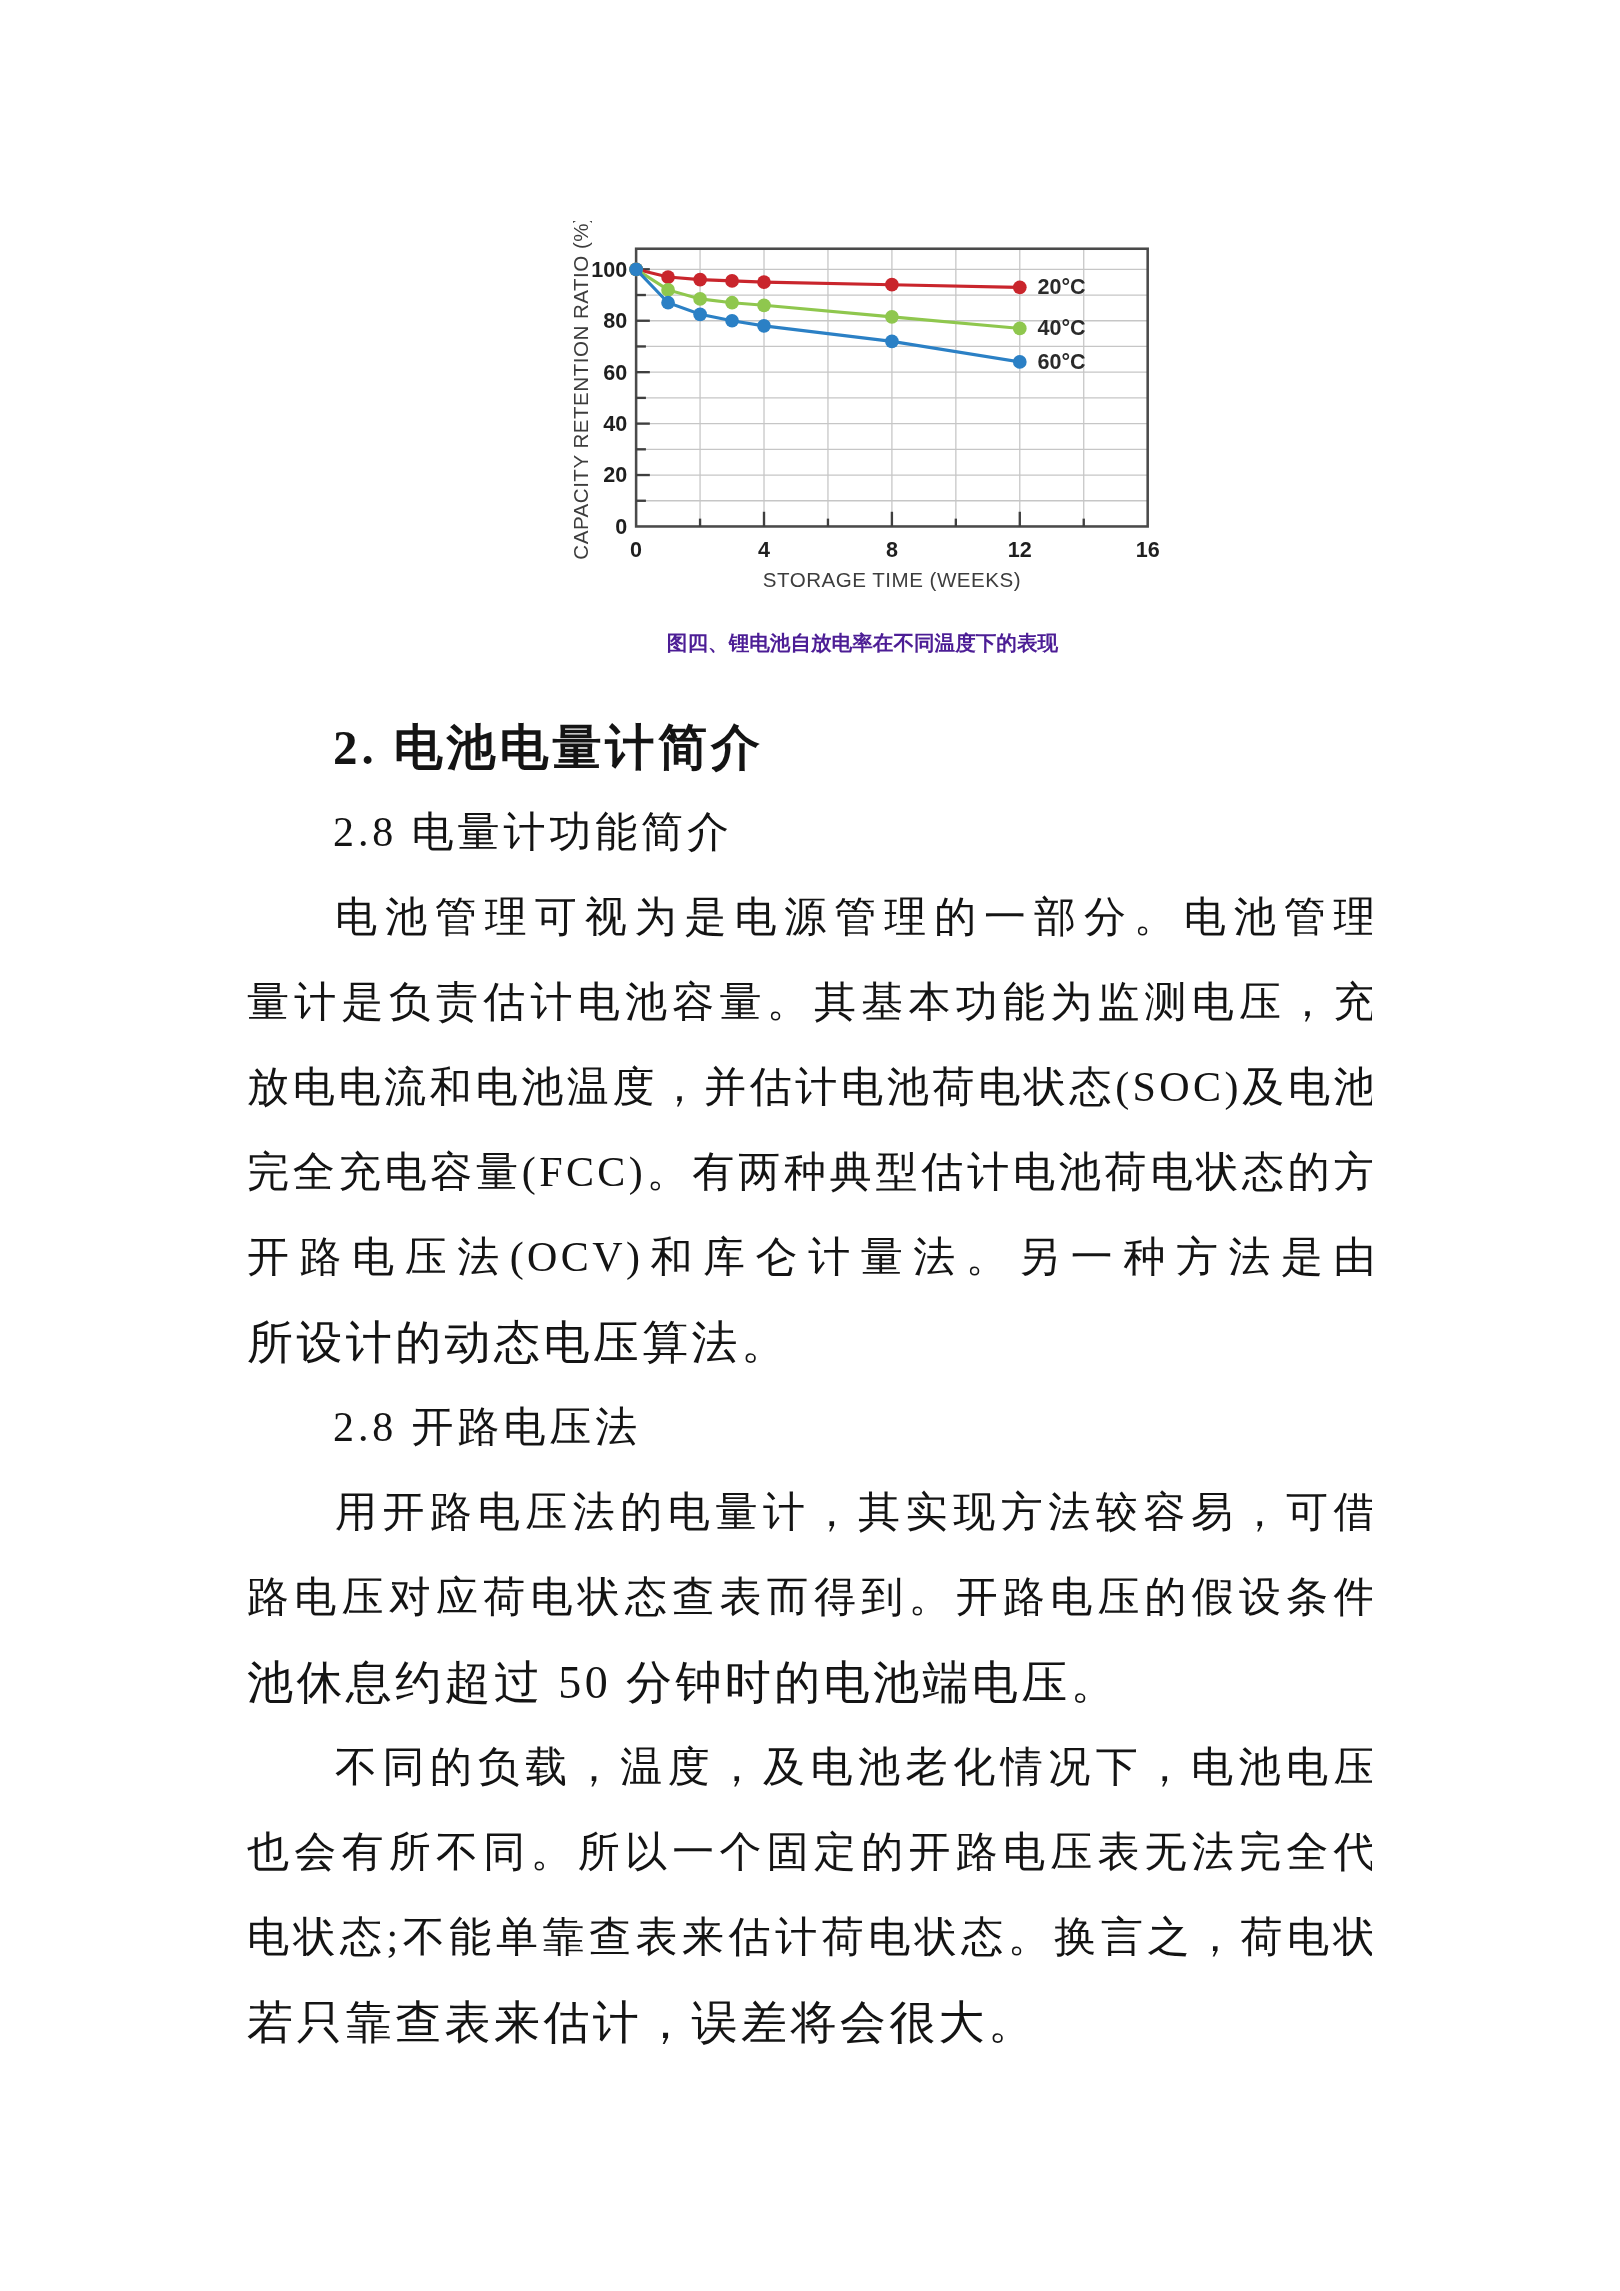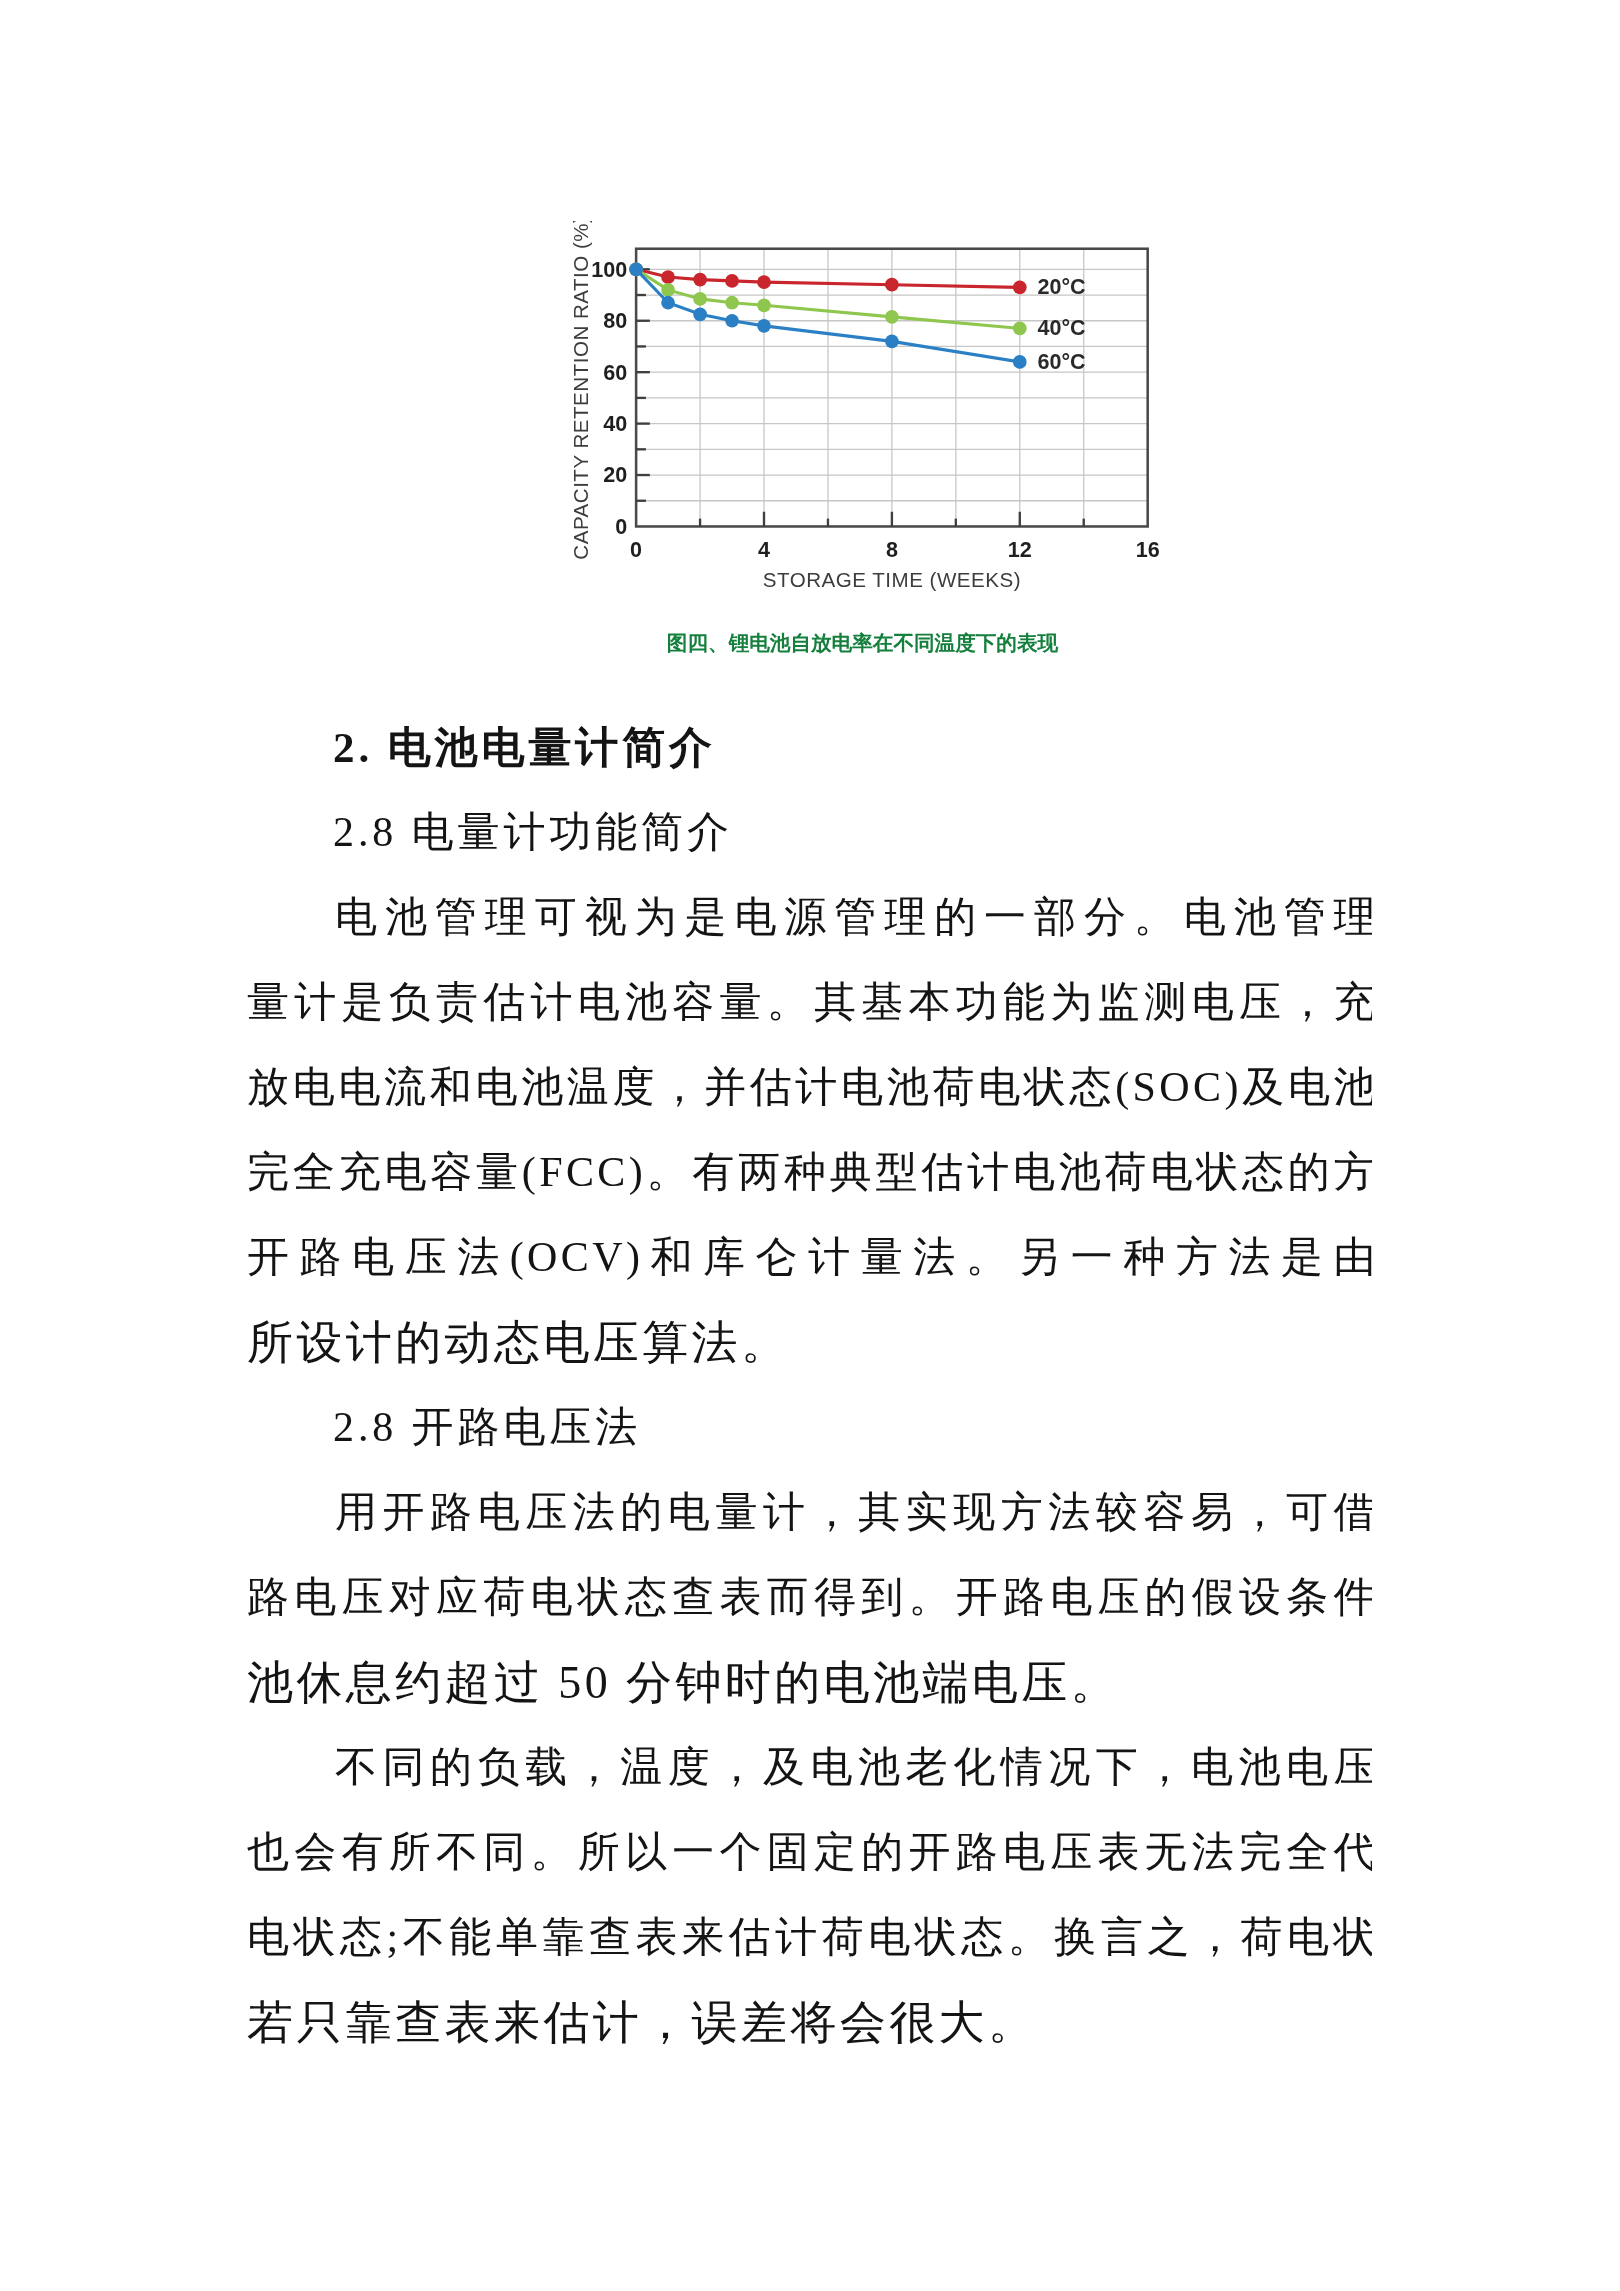--- a/index.html
+++ b/index.html
@@ -21,21 +21,21 @@
       font-weight:bold;font-size:20.6px;}
 
   
   .textblock{position:absolute;left:247px;top:705px;width:1132px;}
   .tline{height:85px;line-height:85px;font-size:46px;letter-spacing:3.4px;
          white-space:nowrap;}
   .just{white-space:normal;text-align:justify;text-justify:inter-character;
         text-align-last:justify;height:85px;line-height:85px;font-size:42px;
         letter-spacing:3.4px;overflow:hidden;}
   .indent{text-indent:88px;}
-  .h-main{font-weight:bold;font-size:43px;letter-spacing:3.9px;text-indent:86px;}
+  .h-main{font-weight:bold;font-size:49px;letter-spacing:3.9px;text-indent:86px;}
   .h-sub{font-size:42px;letter-spacing:3.9px;text-indent:86px;}
 </style>
 </head>
 <body>
 
 <div class="page">
 
   <svg class="chart-svg" id="chart-svg" viewBox="540 225 680 400" xmlns="http://www.w3.org/2000/svg">
       <line class="grid" x1="714.25" y1="253.3" x2="714.25" y2="536.7"></line>
       <line class="grid" x1="779.5" y1="253.3" x2="779.5" y2="536.7"></line>
@@ -107,21 +107,21 @@
       <text class="ticklabel" x="640" y="544.2" text-anchor="end">0</text>
       <text class="ticklabel" x="640" y="491.7" text-anchor="end">20</text>
       <text class="ticklabel" x="640" y="439.2" text-anchor="end">40</text>
       <text class="ticklabel" x="640" y="386.8" text-anchor="end">60</text>
       <text class="ticklabel" x="640" y="334.3" text-anchor="end">80</text>
       <text class="ticklabel" x="640" y="281.8" text-anchor="end">100</text>
       <text class="axtitle" x="910" y="598" text-anchor="middle">STORAGE TIME (WEEKS)</text>
       <text class="axtitle" x="600" y="395" text-anchor="middle" transform="rotate(-90 600 395)">CAPACITY RETENTION RATIO (%)</text>
     </svg>
 
-  <div class="figure-caption" style="color: #15803d;">图四、锂电池自放电率在不同温度下的表现</div>
+  <div class="figure-caption" style="color: #4c1d95;">图四、锂电池自放电率在不同温度下的表现</div>
 
   <div class="textblock">
     <div class="tline h-main">2. 电池电量计简介</div>
     <div class="tline h-sub">2.8 电量计功能简介</div>
 
     <div>
       <div class="just indent">电池管理可视为是电源管理的一部分。电池管理中，电</div>
       <div class="just">量计是负责估计电池容量。其基本功能为监测电压，充电/</div>
       <div class="just">放电电流和电池温度，并估计电池荷电状态(SOC)及电池的</div>
       <div class="just">完全充电容量(FCC)。有两种典型估计电池荷电状态的方法：</div>

